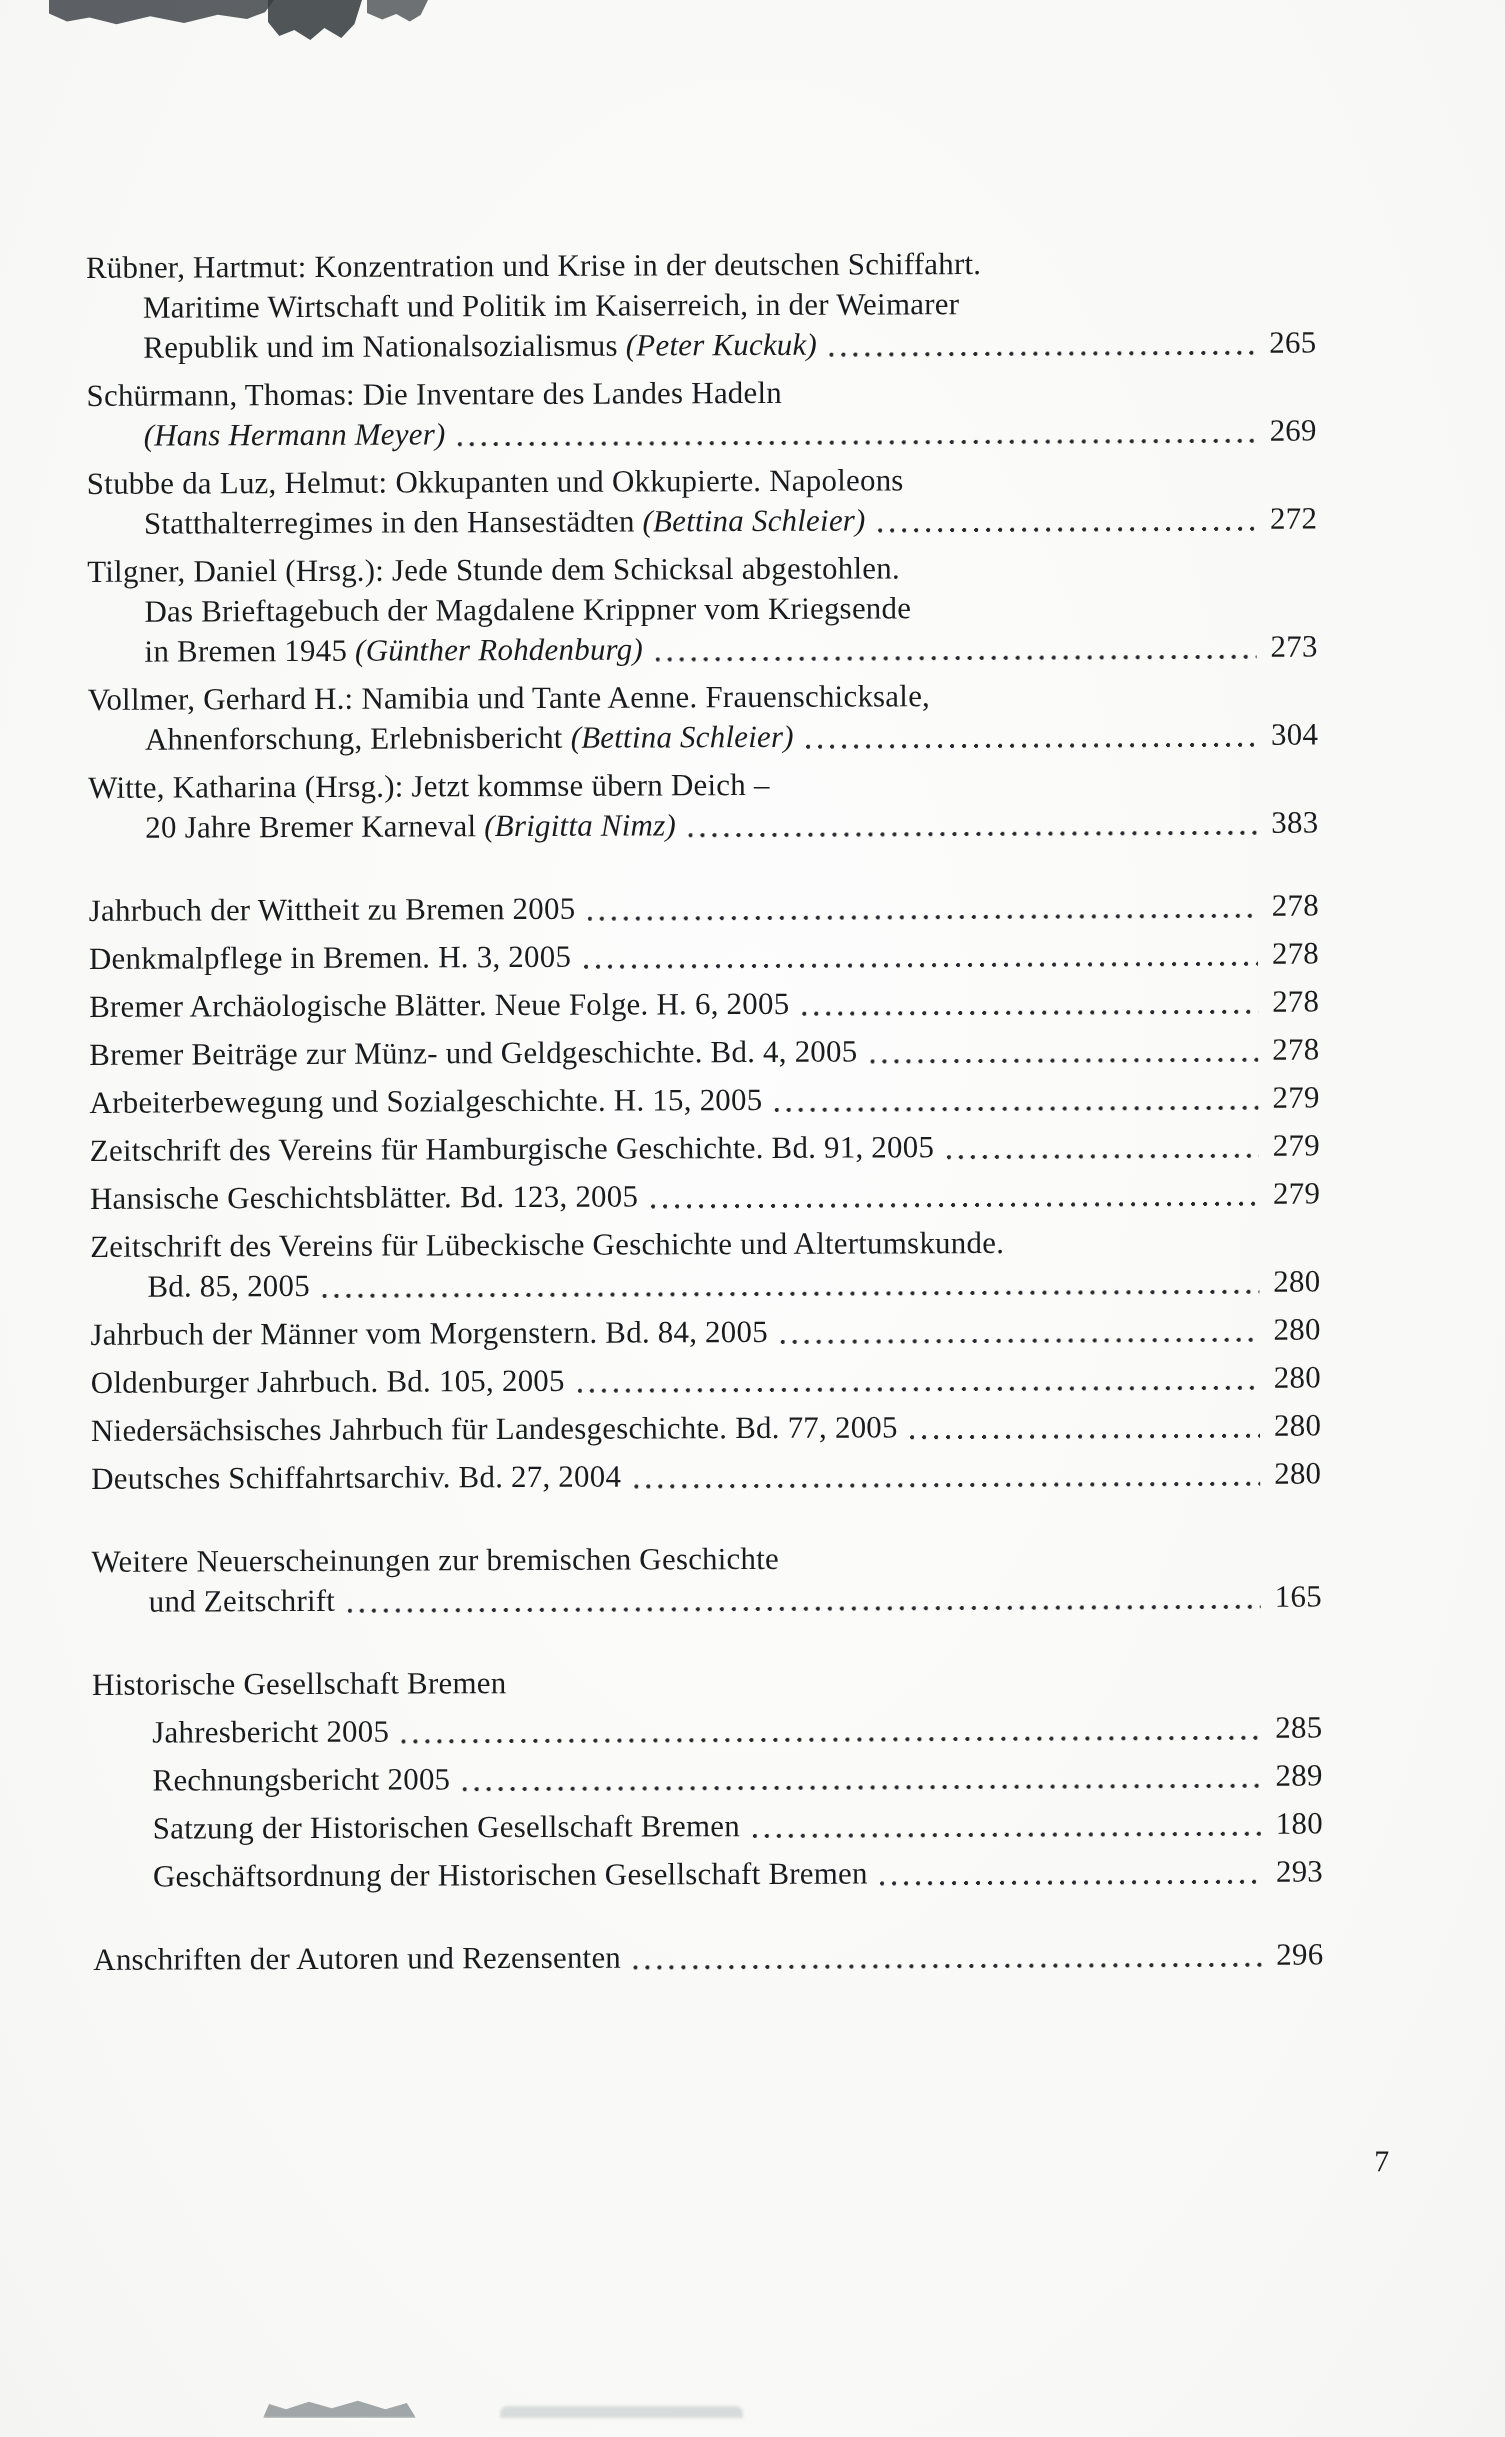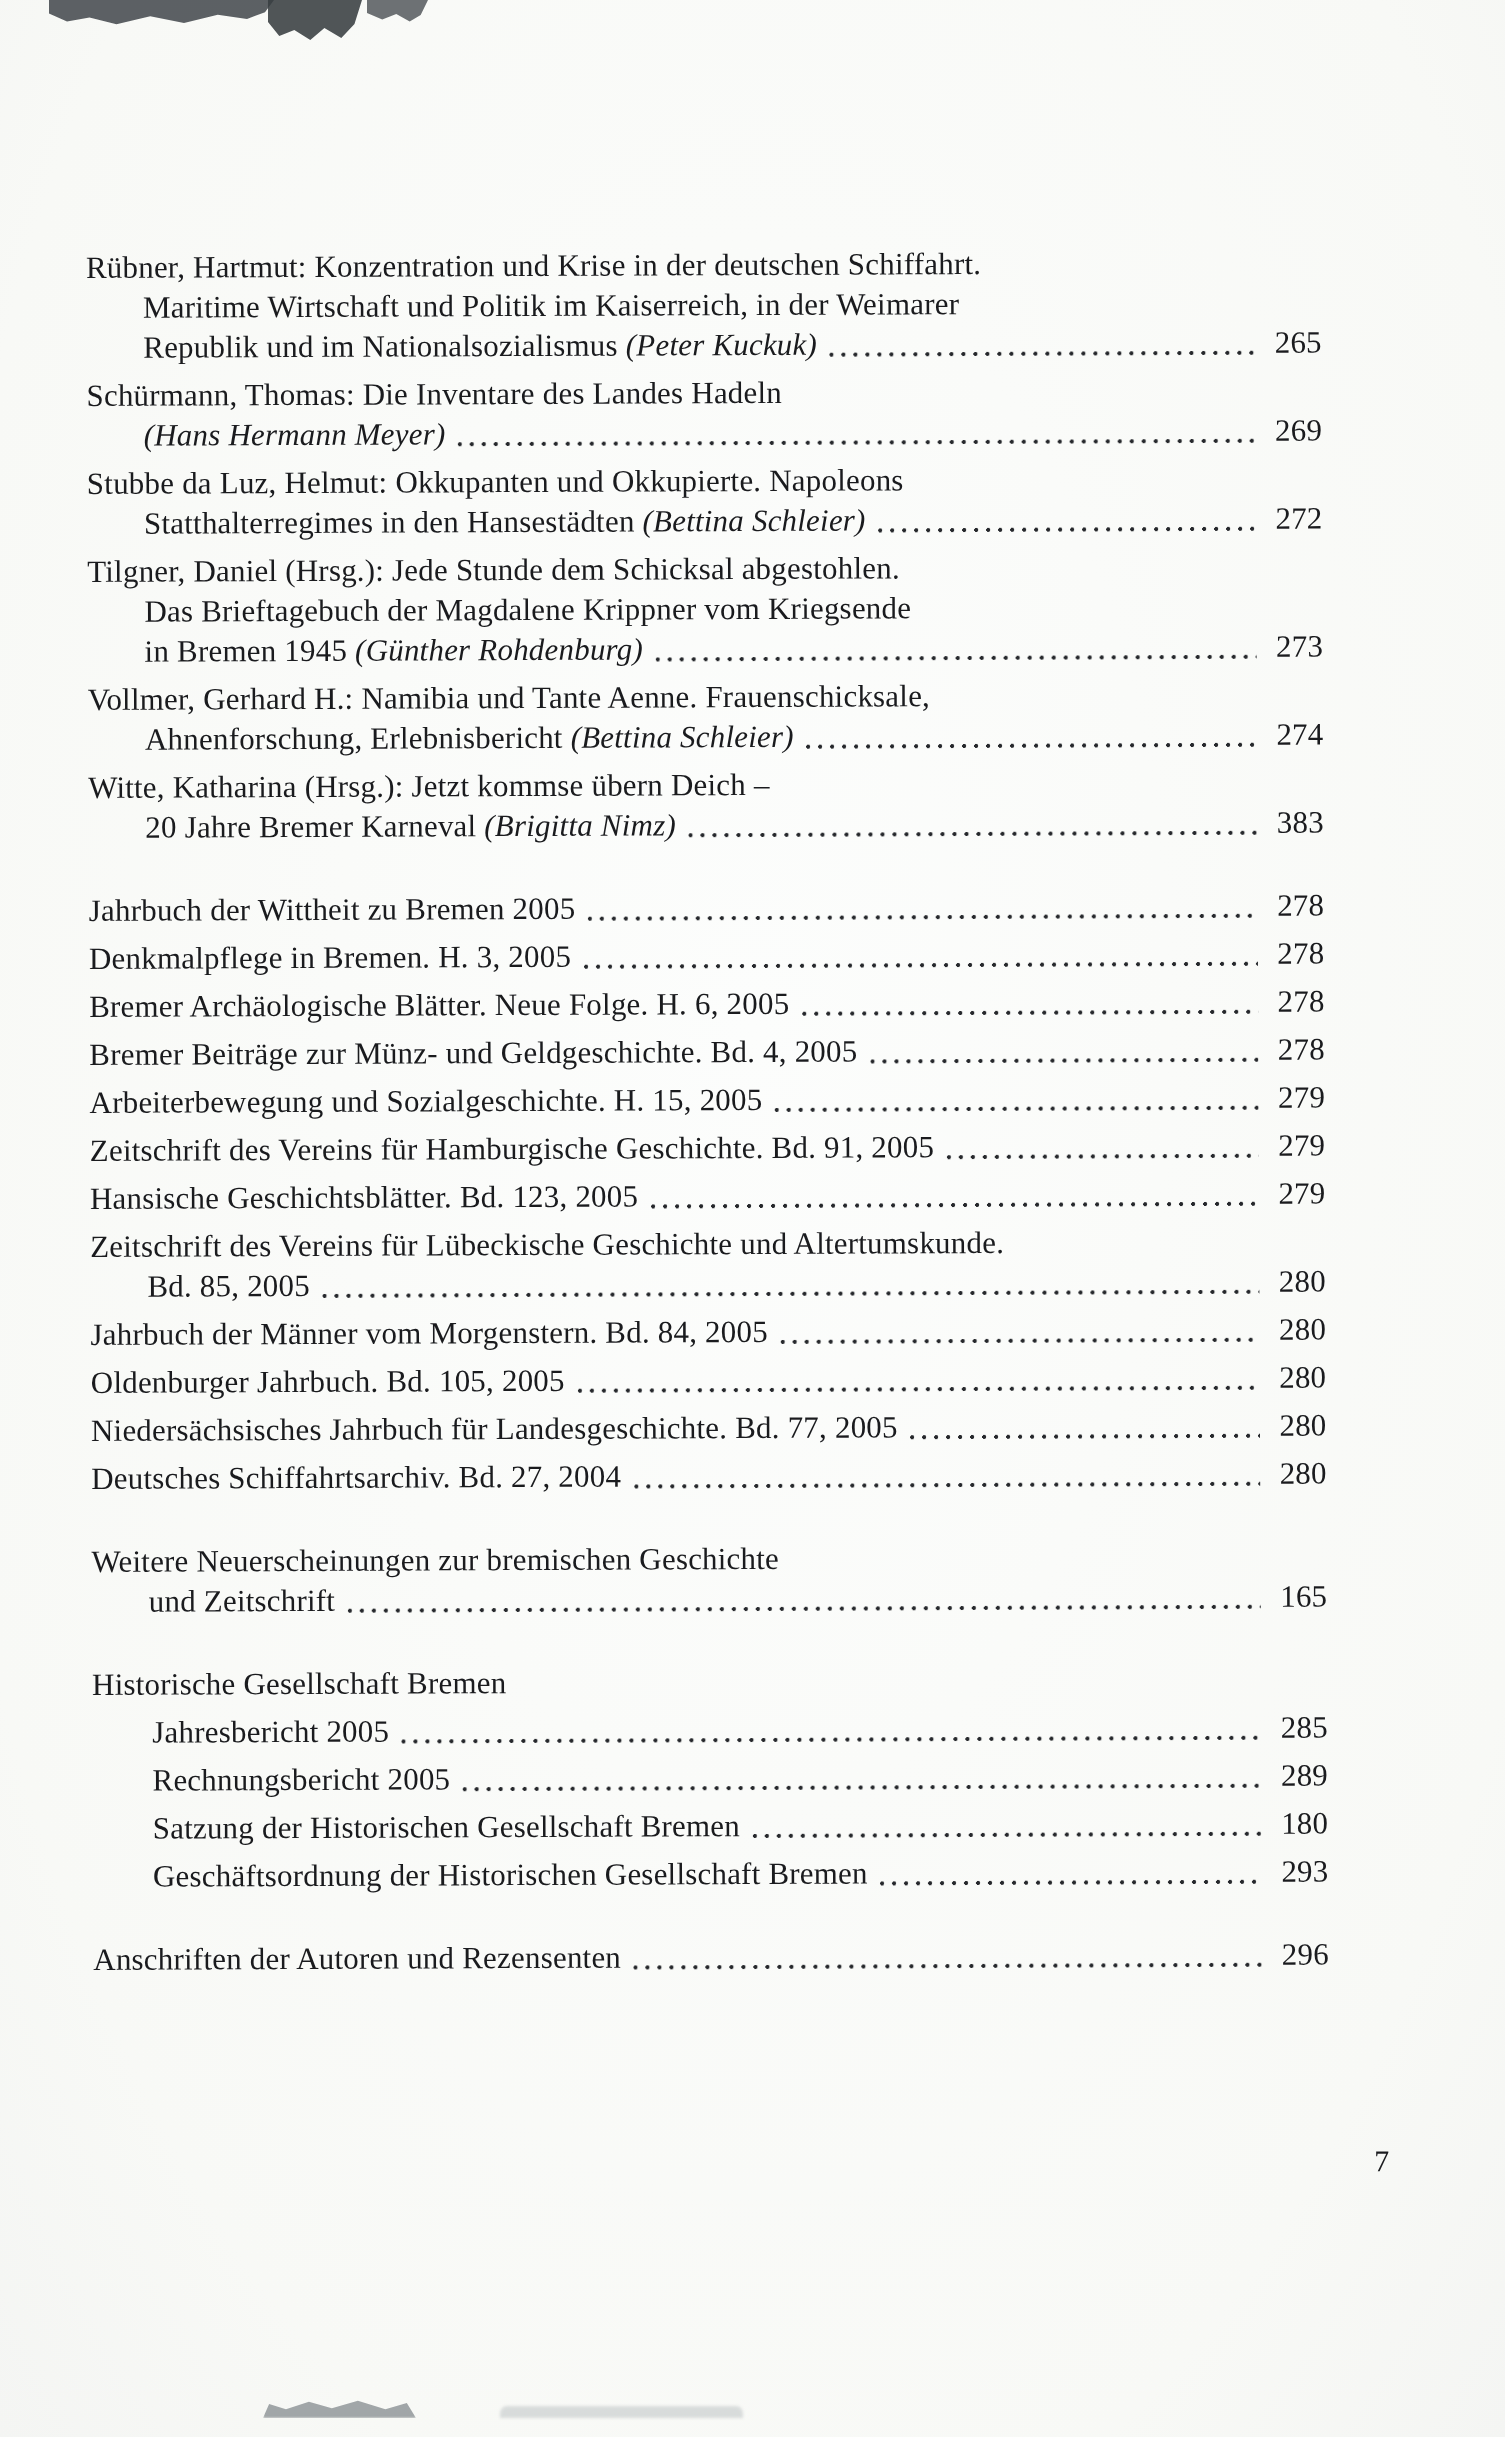--- a/index.html
+++ b/index.html
@@ -34,21 +34,21 @@
   .leader {
     flex: 1 1 auto;
     min-width: 23.4px;
     align-self: flex-end;
     height: 4.5px;
     margin: 0 14.4px 8px 12.6px;
     background-image: radial-gradient(circle at 2.2px 2.2px, #26282c 1.9px, rgba(0,0,0,0) 2.4px);
     background-size: 12px 4.5px;
     background-repeat: repeat-x;
   }
-  .pagenum { flex: 0 0 auto; min-width: 58px; text-align: center; white-space: nowrap; }
+  .pagenum { flex: 0 0 auto; min-width: 58px; text-align: left; white-space: nowrap; }
   .footer-num {
     position: absolute;
     top: 2147px; right: 120px;
     width: 81px; text-align: right;
     font-size: 30px;
   }
   
   .artifact { position: absolute; }
   .a1 { left: 49px; top: 0; width: 225px; height: 27px; background: #41464a; opacity: .85; filter: blur(0.5px);
         clip-path: polygon(0 0,100% 0,96% 45%,88% 70%,75% 55%,60% 85%,45% 60%,30% 90%,18% 65%,8% 80%,0 50%); }
@@ -106,21 +106,21 @@
               <span class="final-text">in Bremen 1945 <span class="italic">(Günther Rohdenburg)</span></span>
               <span class="leader"></span>
               <span class="pagenum">273</span>
             </div>
           </div>
           <div class="toc-entry">
             <div class="entry-line">Vollmer, Gerhard H.: Namibia und Tante Aenne. Frauenschicksale,</div>
             <div class="final-row cont">
               <span class="final-text">Ahnenforschung, Erlebnisbericht <span class="italic">(Bettina Schleier)</span></span>
               <span class="leader"></span>
-              <span class="pagenum">274</span>
+              <span class="pagenum">304</span>
             </div>
           </div>
           <div class="toc-entry">
             <div class="entry-line">Witte, Katharina (Hrsg.): Jetzt kommse übern Deich –</div>
             <div class="final-row cont">
               <span class="final-text">20 Jahre Bremer Karneval <span class="italic">(Brigitta Nimz)</span></span>
               <span class="leader"></span>
               <span class="pagenum">383</span>
             </div>
           </div>

